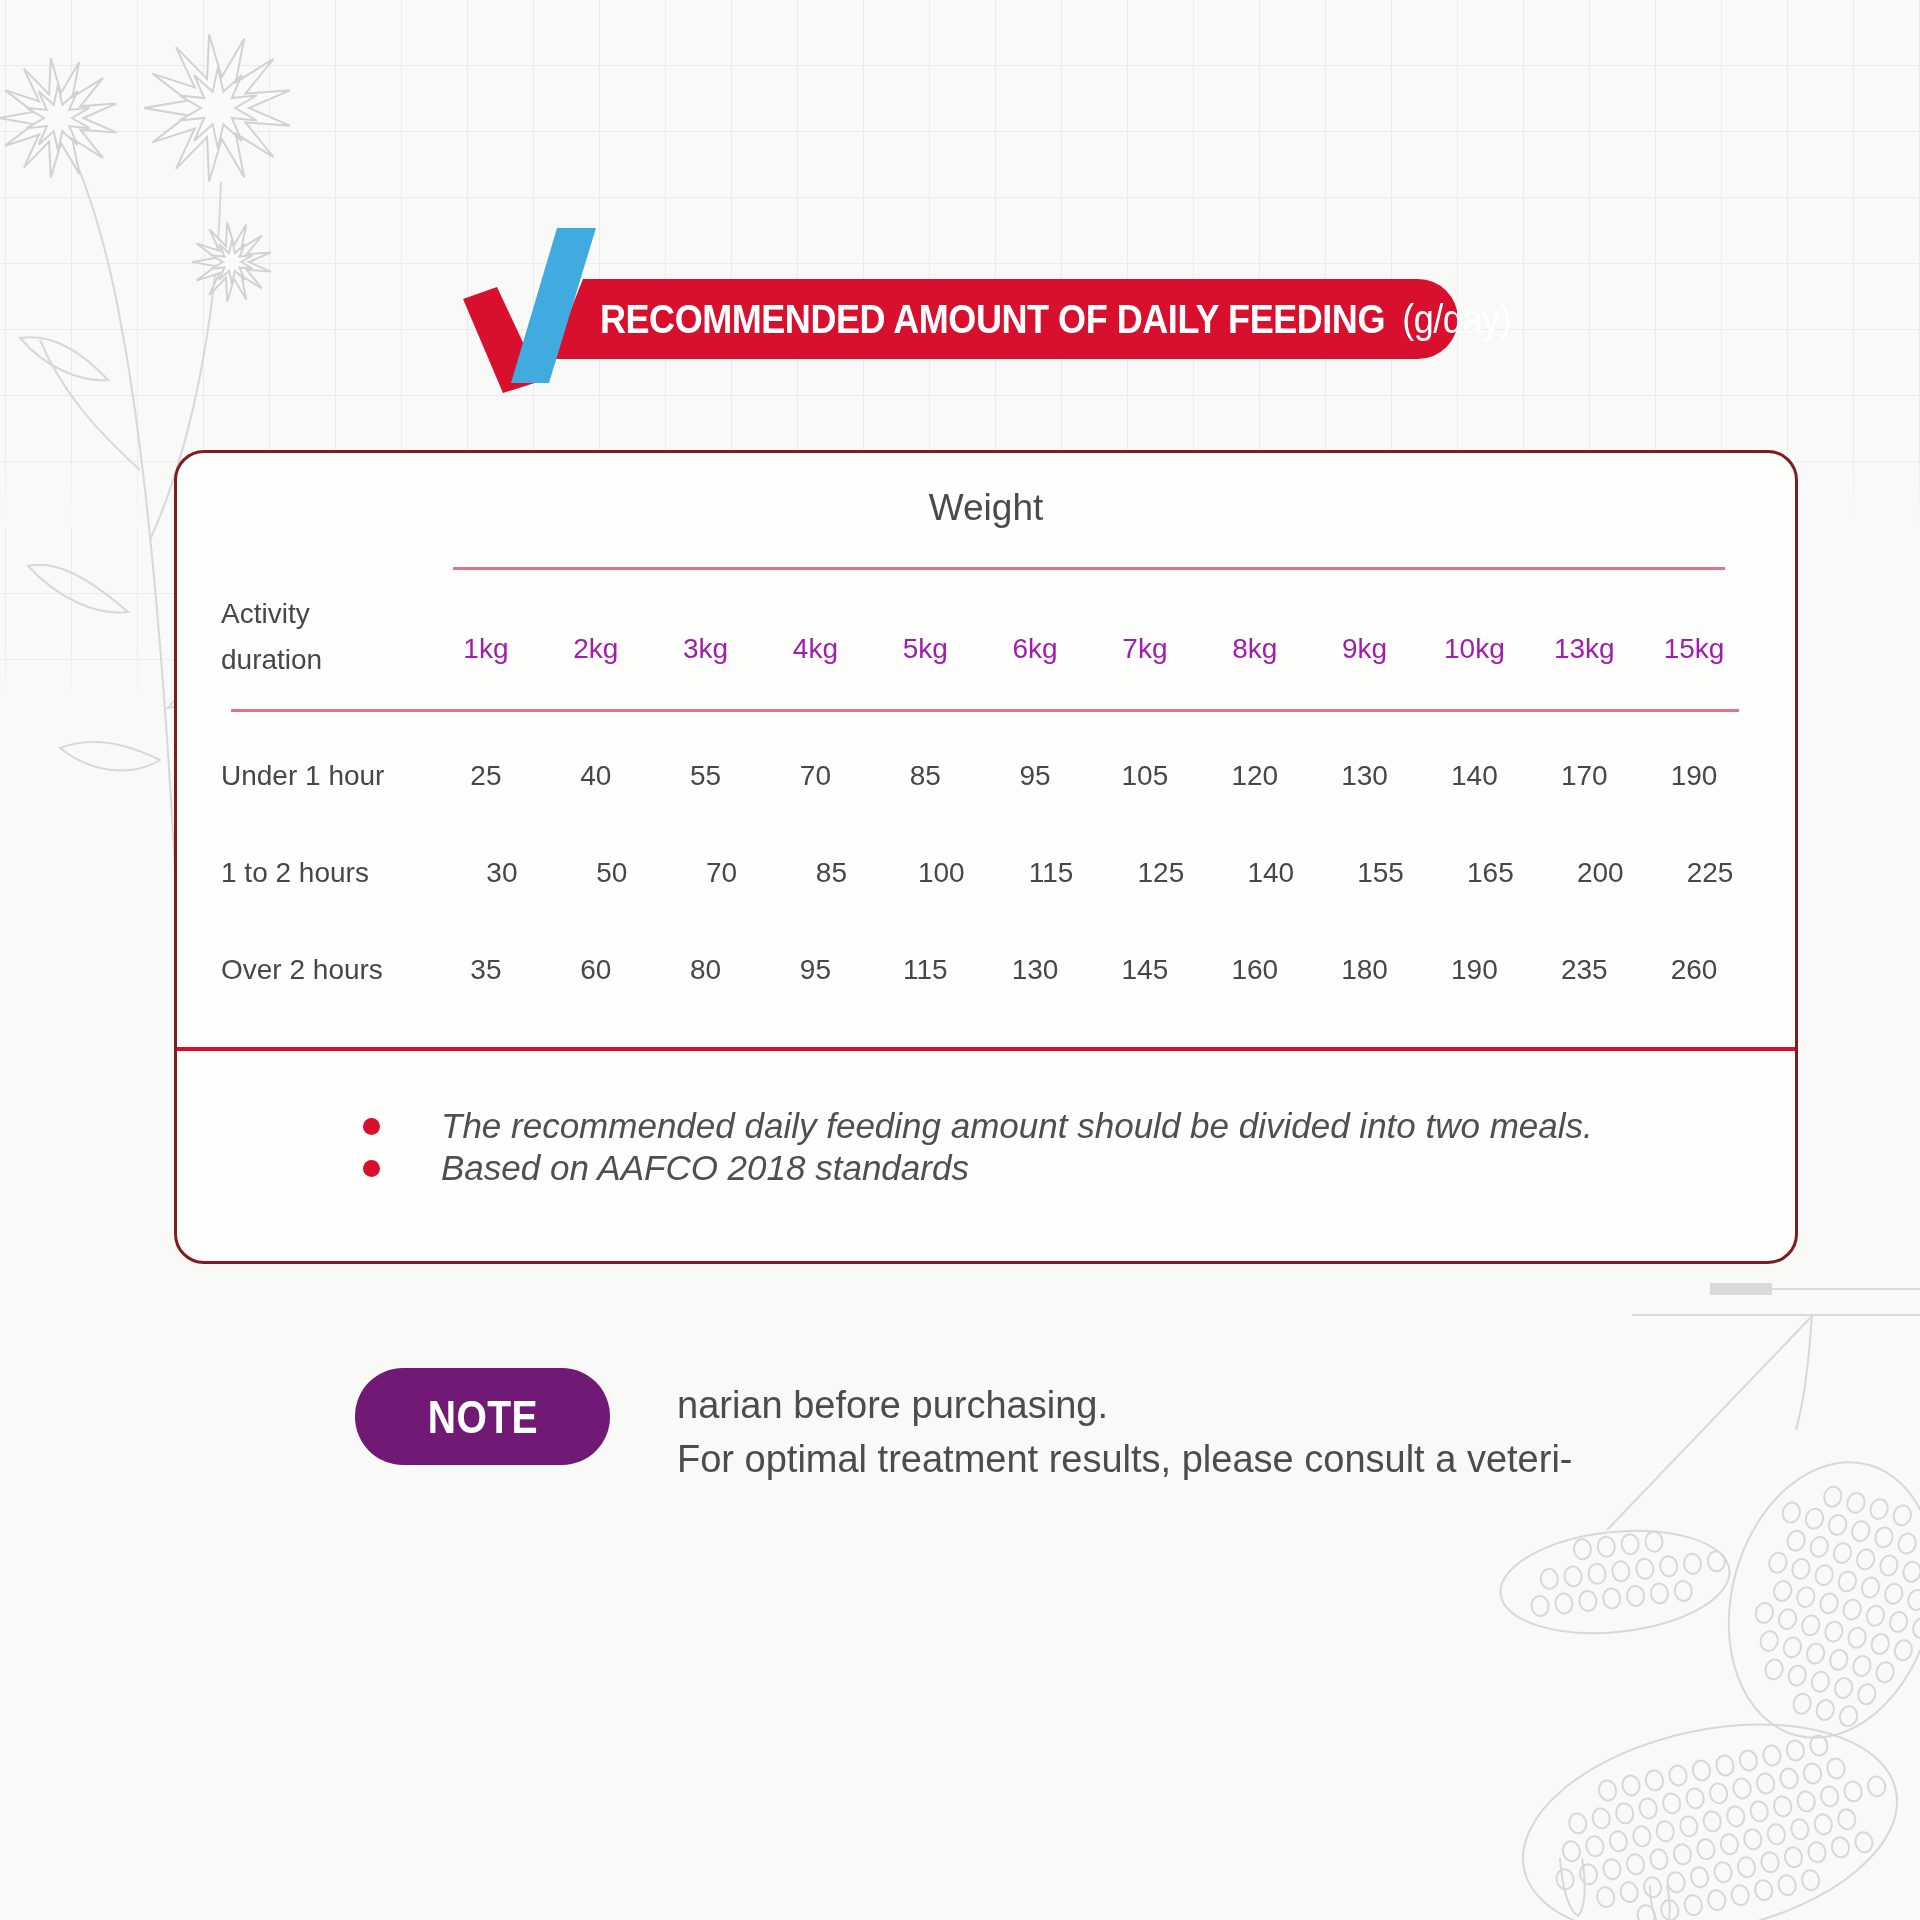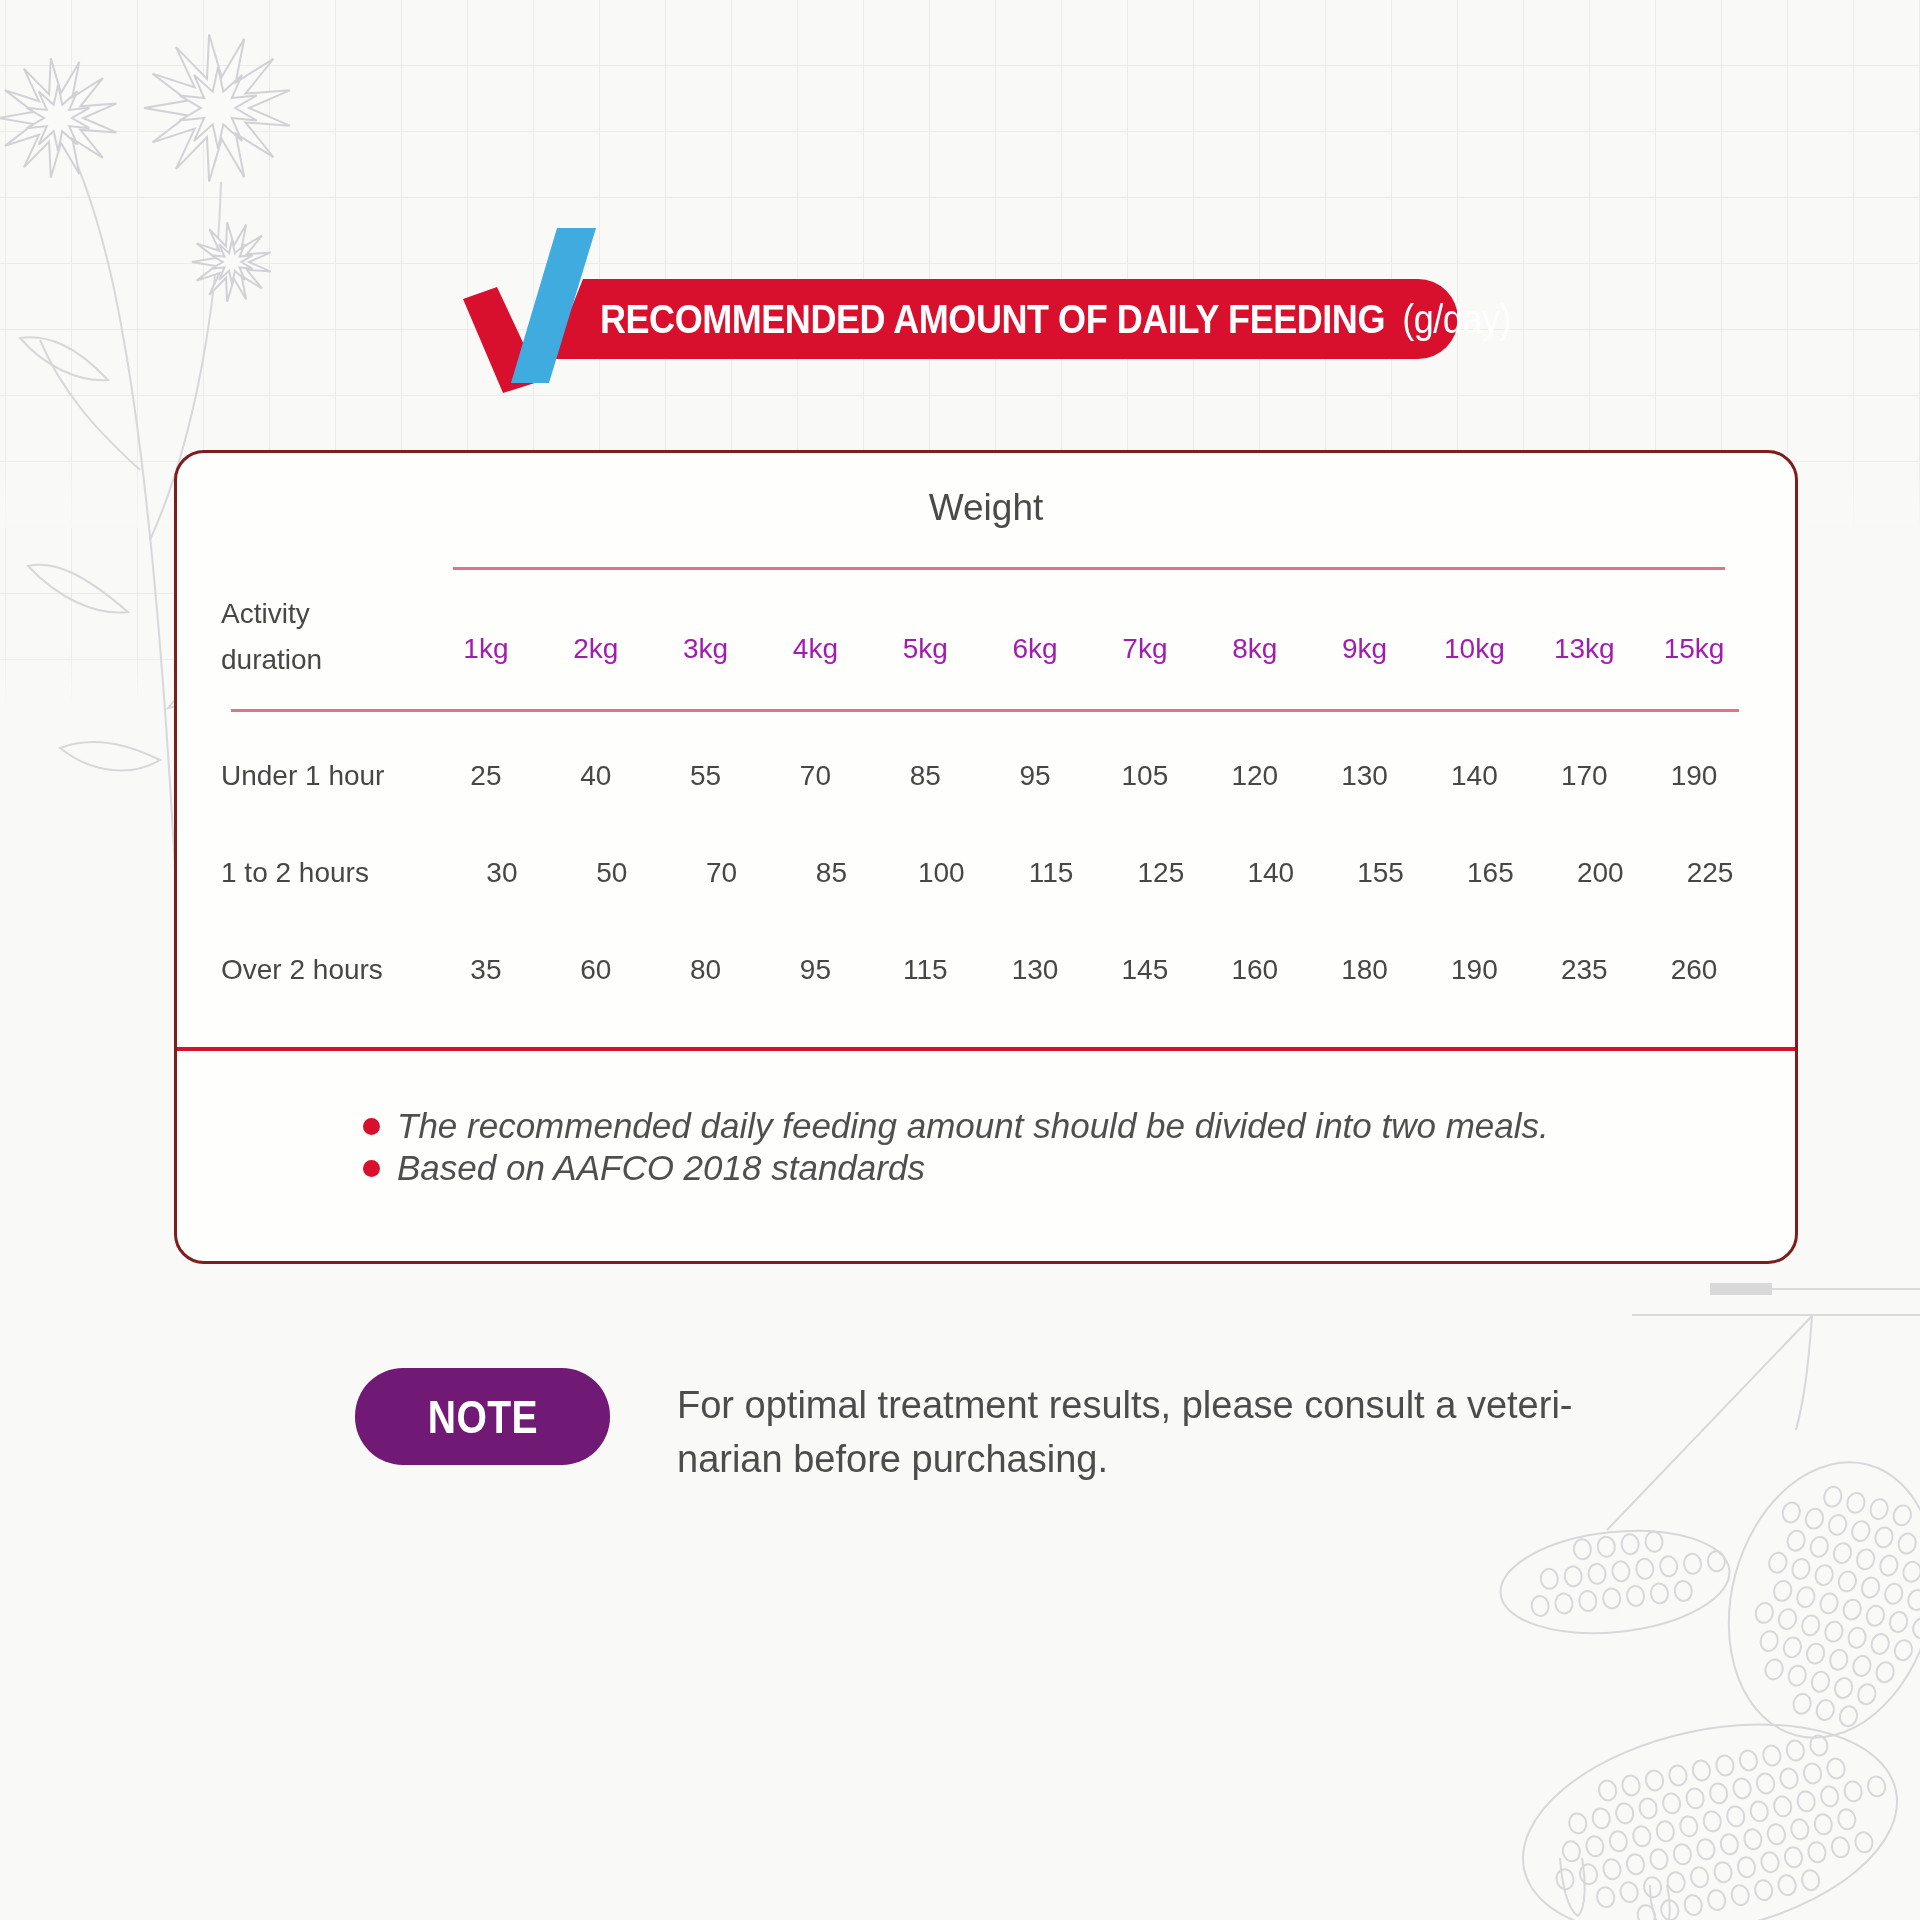--- a/index.html
+++ b/index.html
@@ -68,21 +68,21 @@
   .grid-row .rowlab{text-align:left;white-space:nowrap;}
   #header-row{top:150px;height:86px;}
   #header-row .cell{font-weight:normal;color:#a21caf;}
   #activity-header{transform:translateY(-12px);line-height:46px;}
   .trow{height:76px;}
   #row-0{top:285px;}
   #row-1{top:382px;gap:32px;}
   #row-2{top:479px;}
   #card-divider{position:absolute;left:0;right:0;top:594px;height:4px;background:#d8102e;}
   #footnotes{position:absolute;left:186px;top:652px;}
-  .fn-row{display:flex;align-items:center;height:42px;}
+  .fn-row{display:flex;align-items:center;height:42px;gap:44px;}
   .fn-dot{width:17px;height:17px;border-radius:50%;background:#d8102e;margin-right:17px;flex:0 0 auto;}
   .fn-text{font-style:italic;font-size:35px;color:#4f4f4f;white-space:nowrap;}
 
   
   #note-pill{
     left:355px;top:1368px;width:255px;height:97px;
     background:#701a75;border-radius:48px;
     display:flex;align-items:center;justify-content:center;
   }
   #note-pill .txt{
@@ -369,15 +369,15 @@
       <span class="fn-dot"></span>
       <span class="fn-text">Based on AAFCO 2018 standards</span>
     </div>
   </div>
 </div>
 
 <div id="note-pill" class="abs">
   <span class="txt">NOTE</span>
 </div>
 <div id="note-text" class="abs">
+  <div>narian before purchasing.</div>
   <div>For optimal treatment results, please consult a veteri-</div>
-  <div>narian before purchasing.</div>
 </div>
 
 </body></html>

